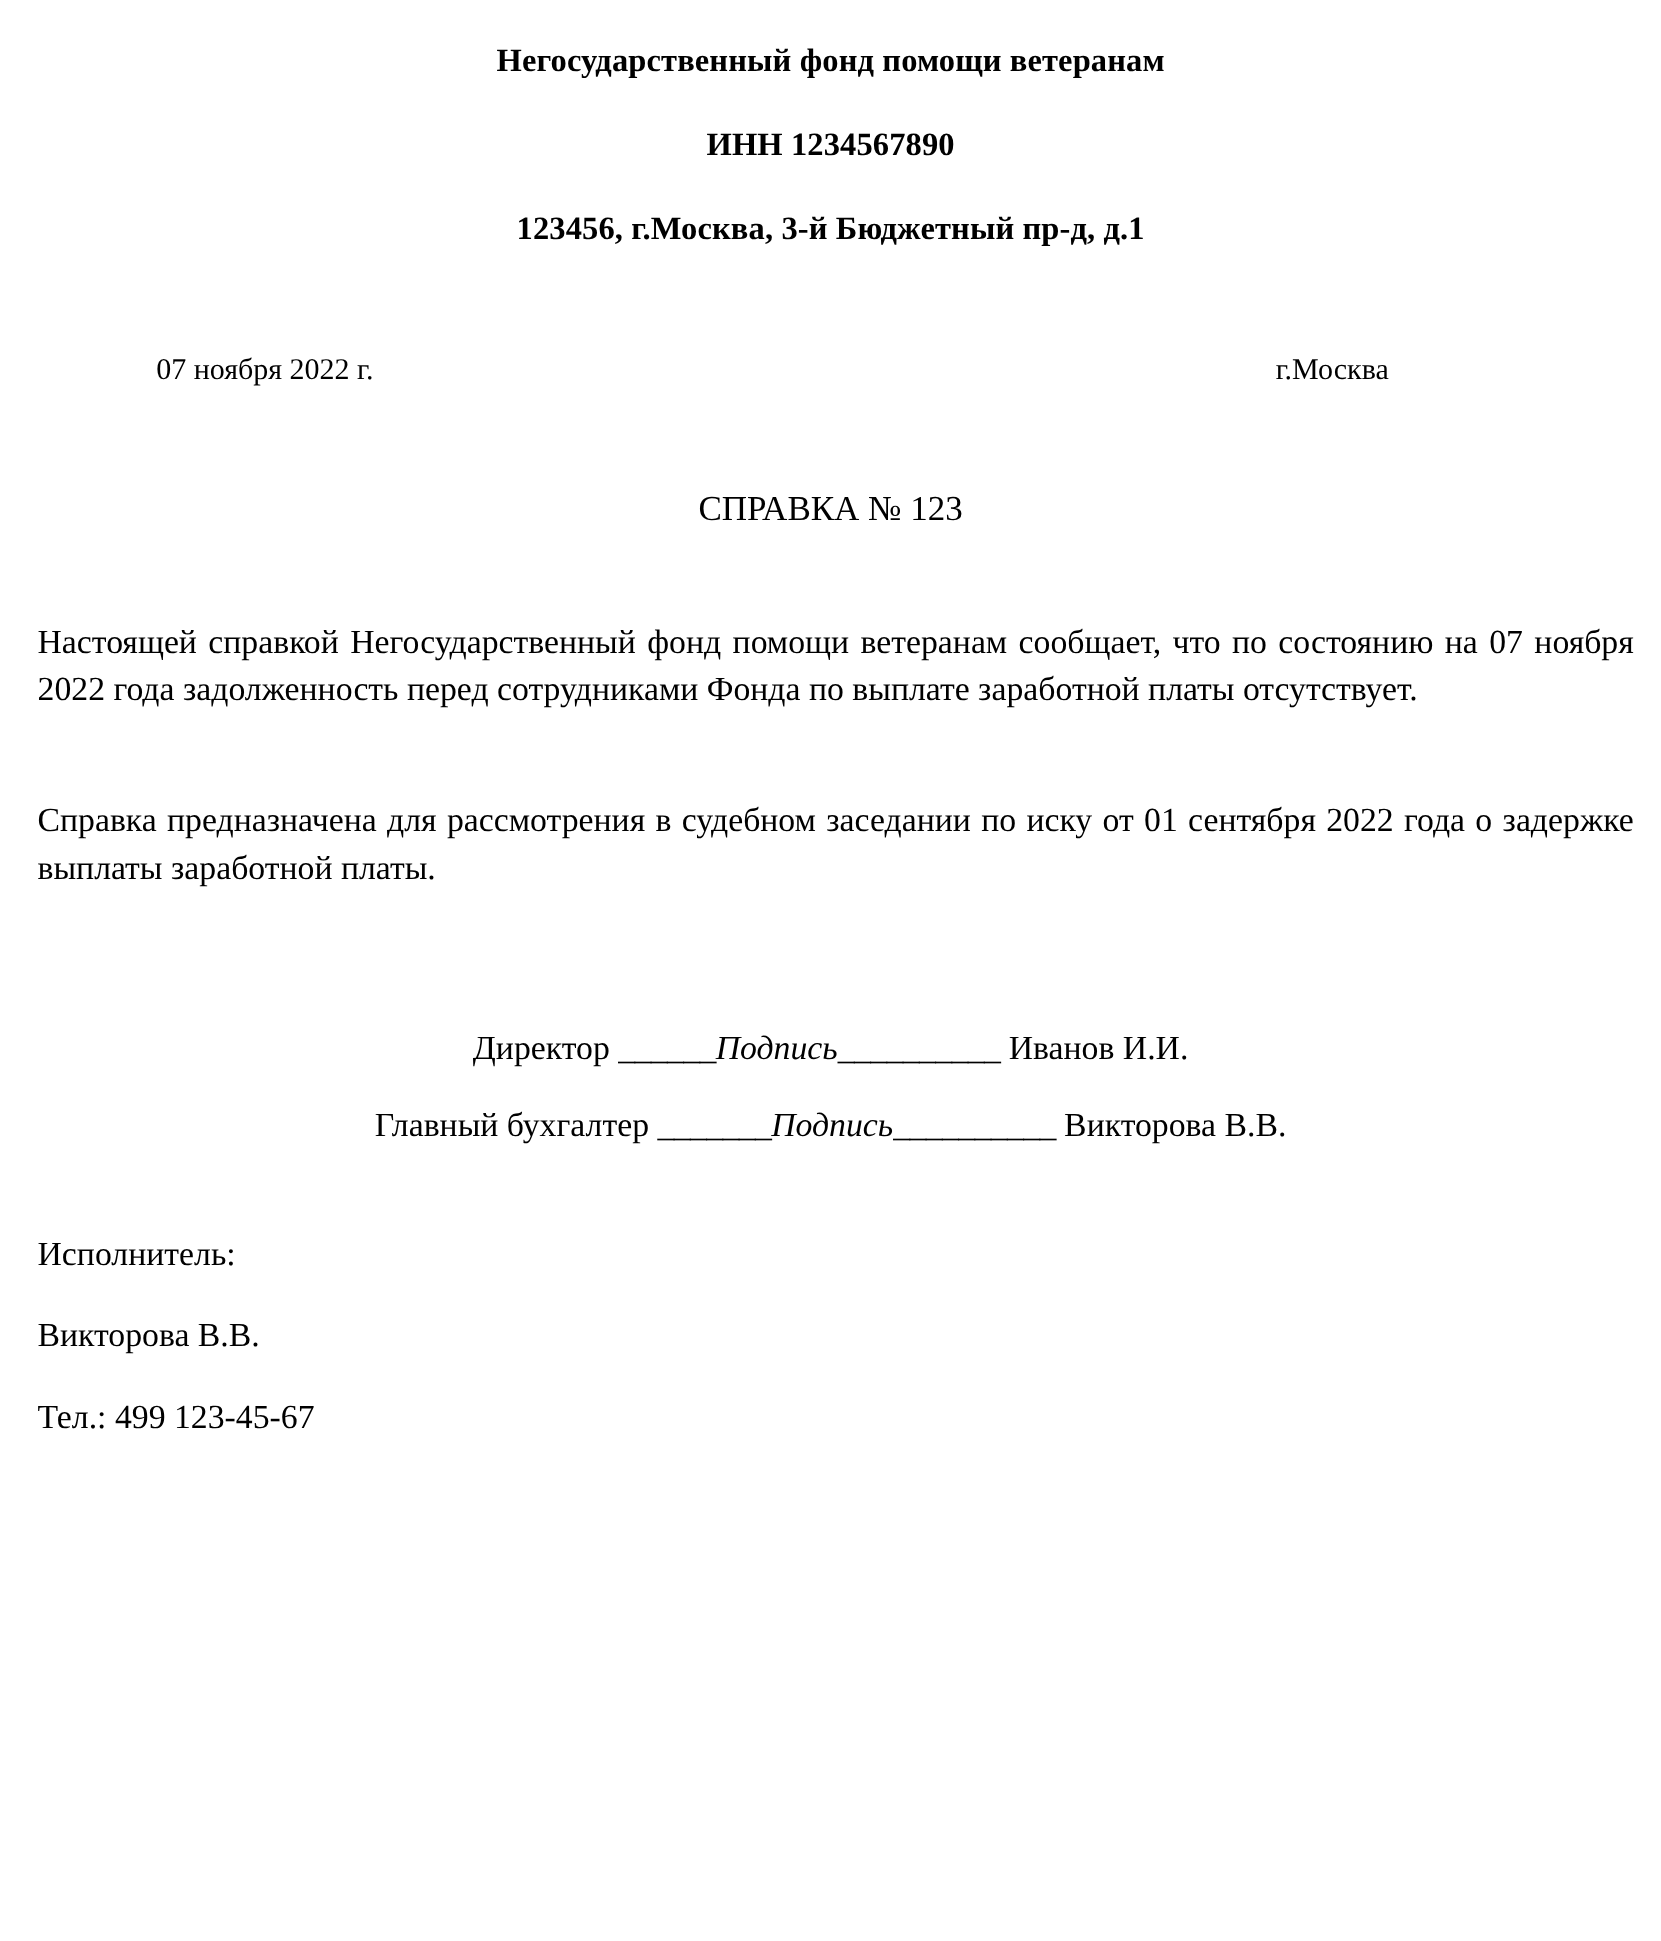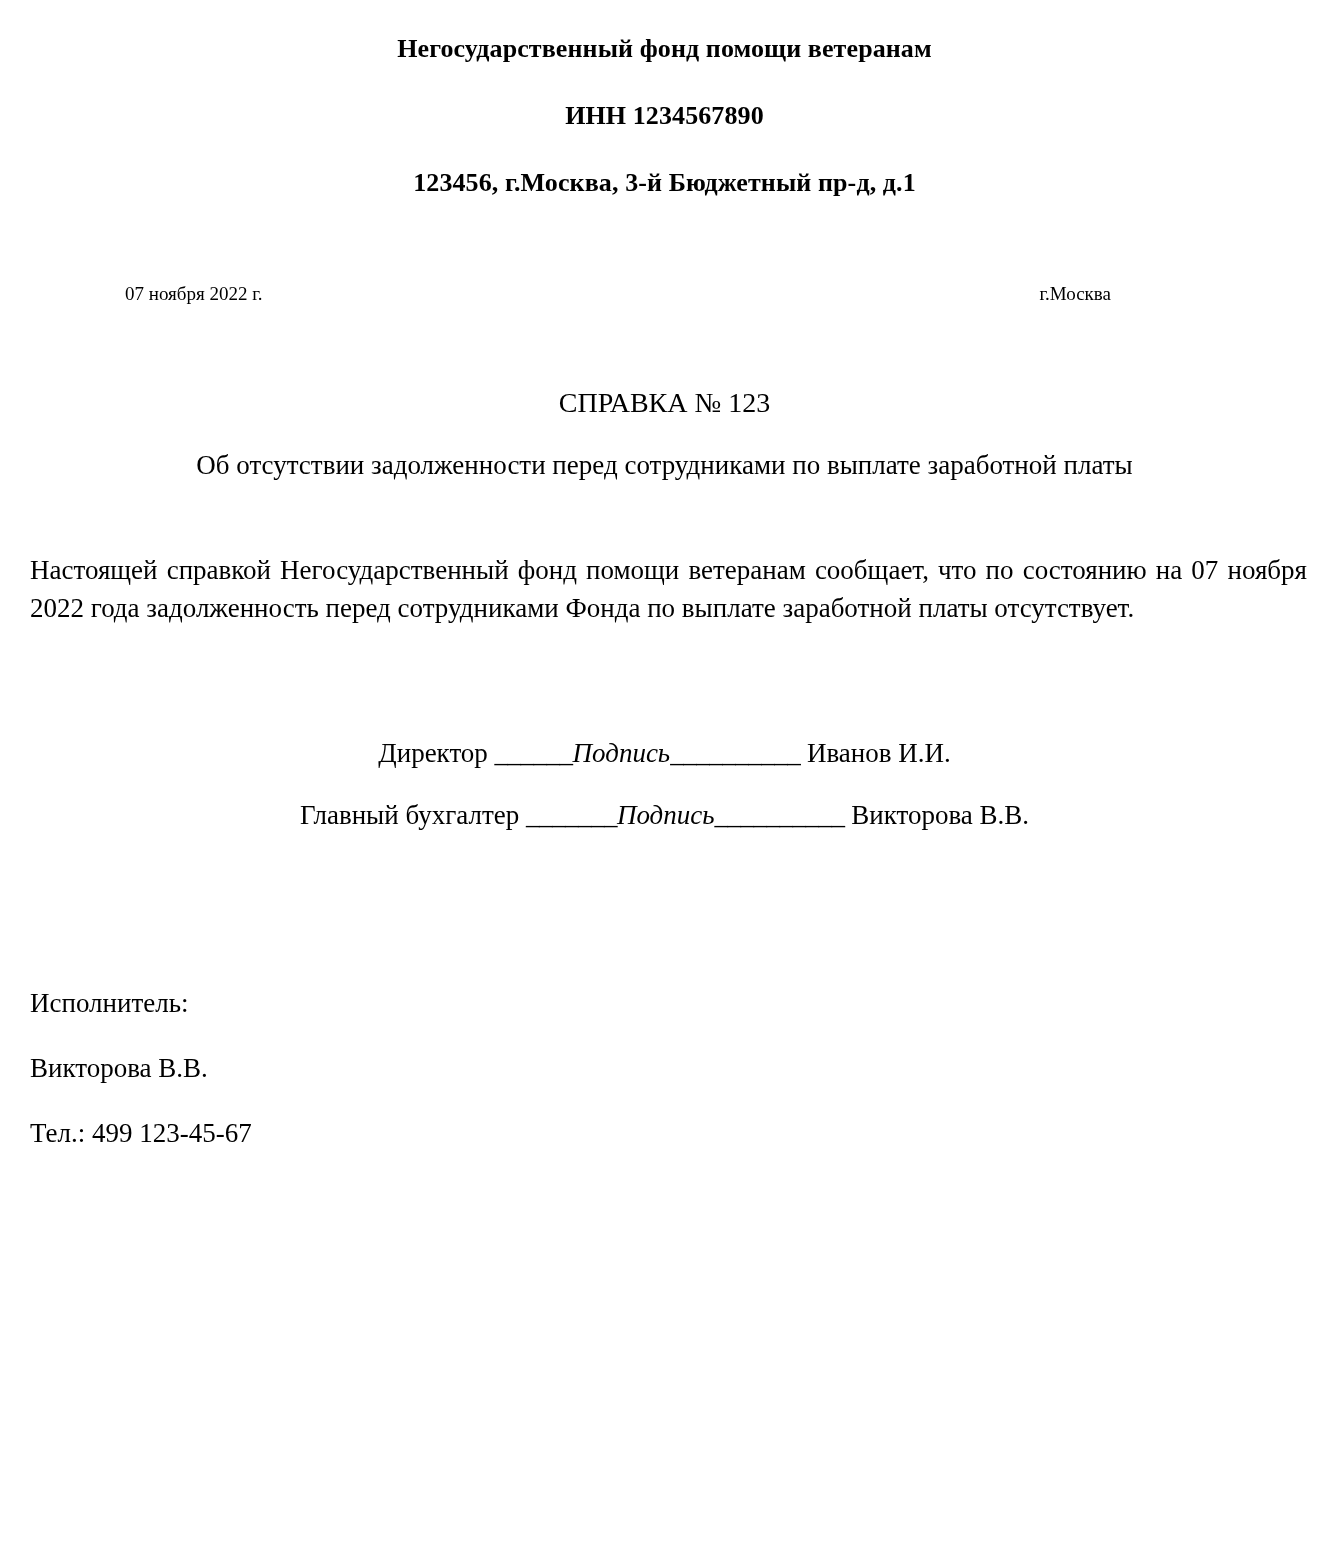--- a/index.html
+++ b/index.html
@@ -41,21 +41,21 @@
   .lh-3 { margin-top: 41px; }
 
   
   .date-row {
     display: flex;
     justify-content: space-between;
     align-items: baseline;
     margin-top: 88px;
     padding-left: 125px;
     padding-right: 218px;
-    font-size: 19px;
+    font-size: 24px;
     line-height: 1.0;
   }
   .date-row .date-value,
   .date-row .city-value { white-space: nowrap; }
 
   
   .doc-title {
     margin-top: 86px;
     text-align: center;
     font-size: 28px;
@@ -126,24 +126,24 @@
     <div class="letterhead-line lh-2">ИНН 1234567890</div>
     <div class="letterhead-line lh-3">123456, г.Москва, 3-й Бюджетный пр-д, д.1</div>
   </div>
 
   <div class="date-row">
     <span class="date-value">07 ноября 2022 г.</span>
     <span class="city-value">г.Москва</span>
   </div>
 
   <div class="doc-title">СПРАВКА № 123</div>
-  <div class="doc-subtitle">Об отсутствии задолженности перед сотрудниками по выплате заработной платы</div>
 
   <div class="body-block">
     <p class="body-par">Настоящей справкой Негосударственный фонд помощи ветеранам сообщает, что по состоянию на 07 ноября 2022 года задолженность перед сотрудниками Фонда по выплате заработной платы отсутствует.</p>
+    <p class="body-par">Справка предназначена для рассмотрения в судебном заседании по иску от 01 сентября 2022 года о задержке выплаты заработной платы.</p>
   </div>
 
   <div class="signatures">
 
     <div class="sig-line">
       <span>Директор</span><span>&nbsp;</span><span class="sig-rule">______</span><span class="sig-word">Подпись</span><span class="sig-rule">__________</span><span>&nbsp;</span><span>Иванов И.И.</span>
     </div>
 
     <div class="sig-line">
       <span>Главный бухгалтер</span><span>&nbsp;</span><span class="sig-rule">_______</span><span class="sig-word">Подпись</span><span class="sig-rule">__________</span><span>&nbsp;</span><span>Викторова В.В.</span>

